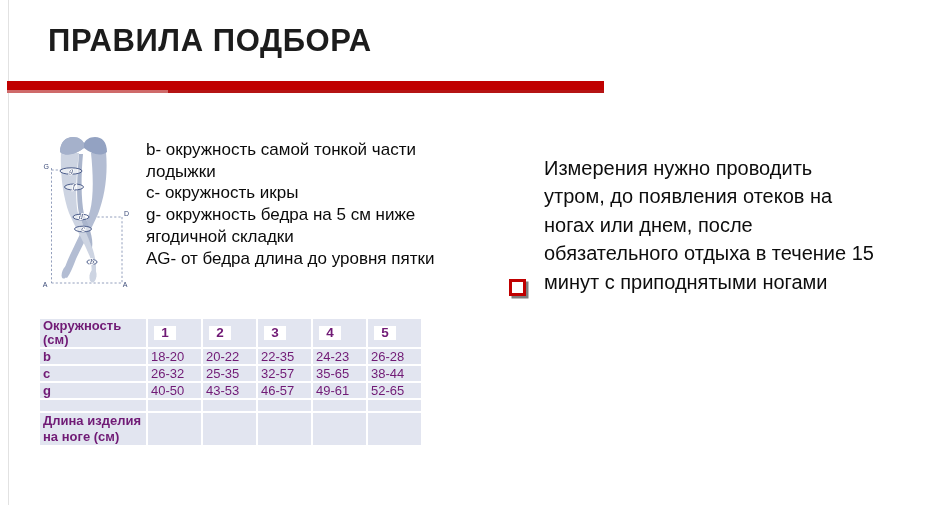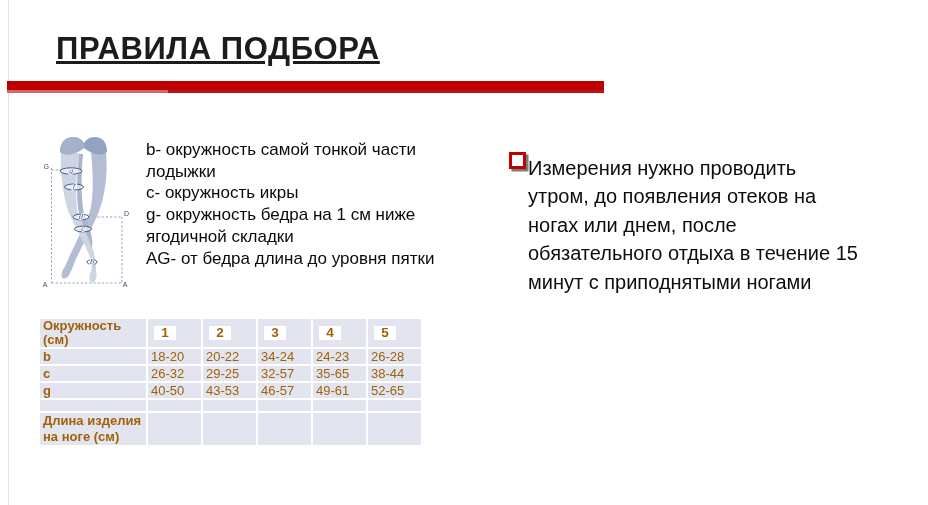--- a/index.html
+++ b/index.html
@@ -9,57 +9,57 @@
     font-family:"Liberation Sans", sans-serif;
     position:relative;
     overflow:hidden;
     color:#111;
   }
   .edge-line {
     position:absolute; left:8px; top:0; width:1px; height:505px;
     background:#e2e2e2;
   }
   .title {
-    position:absolute; left:40px; top:15px; margin:16px;
+    position:absolute; left:40px; top:15px; margin:8px;
     font-size:31px; font-weight:bold; letter-spacing:0.6px;
-    color:#1c1c1c; white-space:nowrap;text-decoration:underline;
+    color:#1c1c1c; white-space:nowrap;
   }
   .bar-thick {
     position:absolute; left:7px; top:81px; width:597px; height:9px;
     background:#c00000;
   }
   .bar-thin {
     position:absolute; left:7px; top:90px; width:597px; height:3px;
     background:linear-gradient(to right,#cf6a6a 0%,#cf6a6a 27%,#b51414 27%,#b51414 100%);
   }
   .legs-svg { position:absolute; left:36px; top:126px; }
 
   .legend {
     position:absolute; left:146px; top:139px; width:305px;
     font-size:17px; line-height:21.7px; color:#0a0a0a;
     white-space:pre-line;
   }
   .bullet-block {
     position:absolute; left:509px; top:149px; width:405px;
-    display:flex; gap:2px; align-items:flex-start;
+    display:flex; gap:18px; align-items:flex-end;
   }
   .checkbox-icon {
     flex:none; width:11px; height:11px; margin-top:3px;
     background:#fff; border:3.5px solid #c00000;
     box-shadow:2.5px 2.5px 0 #7d7d7d;
   }
   .bullet-text {
     font-size:20px; line-height:28.4px; color:#0d0d0d;
     white-space:pre-line; margin-top:5px;
   }
 
   .size-table {
     position:absolute; left:38px; top:317px;
     border-collapse:separate; border-spacing:2px;
-    font-size:13px; color:#a16207;
+    font-size:13px; color:#701a75;
   }
   .size-table th, .size-table td {
     background:#e2e5f0; padding:0 3px; text-align:left;
     vertical-align:middle; height:15px; line-height:14px;
     font-weight:normal; white-space:pre-line;
   }
   .size-table .col-label { width:100px; font-weight:bold; }
   .size-table .col-num  { width:47px; }
   .numbox {
     display:inline-block; background:#ffffff; font-weight:bold;
@@ -118,21 +118,21 @@
     <text x="13" y="42.5" text-anchor="end">G</text>
     <text x="88" y="90" text-anchor="start">D</text>
     <text x="9" y="160.5" text-anchor="middle">A</text>
     <text x="89" y="160.5" text-anchor="middle">A</text>
   </g>
 </svg>
 
 <div class="legend">b- окружность самой тонкой части
 лодыжки
 c- окружность икры
-g- окружность бедра на 1 см ниже
+g- окружность бедра на 5 см ниже
 ягодичной складки
 AG- от бедра длина до уровня пятки</div>
 
 <div class="bullet-block">
   <span class="checkbox-icon"></span>
   <div class="bullet-text">Измерения нужно проводить
 утром, до появления отеков на
 ногах или днем, после
 обязательного отдыха в течение 15
 минут с приподнятыми ногами</div>
@@ -147,28 +147,28 @@
       <th class="col-num"><span class="numbox">3</span></th>
       <th class="col-num"><span class="numbox">4</span></th>
       <th class="col-num"><span class="numbox">5</span></th>
     </tr>
   </thead>
   <tbody>
       <tr>
         <td class="col-label">b</td>
         <td class="col-num">18-20</td>
         <td class="col-num">20-22</td>
-        <td class="col-num">34-24</td>
+        <td class="col-num">22-35</td>
         <td class="col-num">24-23</td>
         <td class="col-num">26-28</td>
       </tr>
       <tr>
         <td class="col-label">c</td>
         <td class="col-num">26-32</td>
-        <td class="col-num">29-25</td>
+        <td class="col-num">25-35</td>
         <td class="col-num">32-57</td>
         <td class="col-num">35-65</td>
         <td class="col-num">38-44</td>
       </tr>
       <tr>
         <td class="col-label">g</td>
         <td class="col-num">40-50</td>
         <td class="col-num">43-53</td>
         <td class="col-num">46-57</td>
         <td class="col-num">49-61</td>

